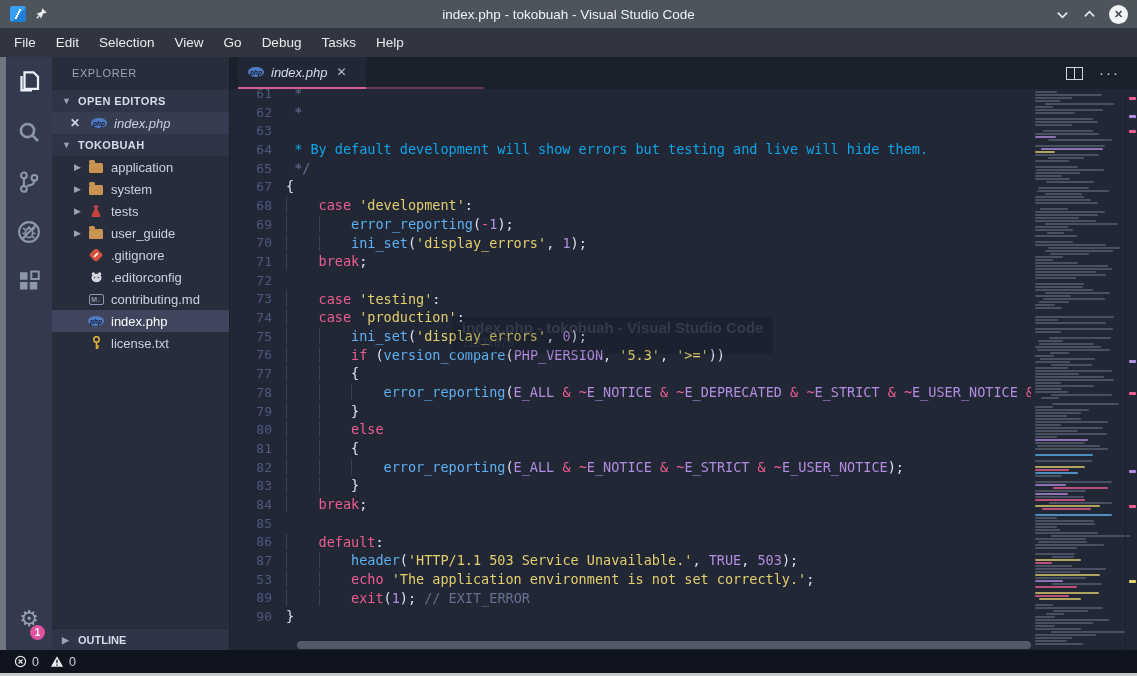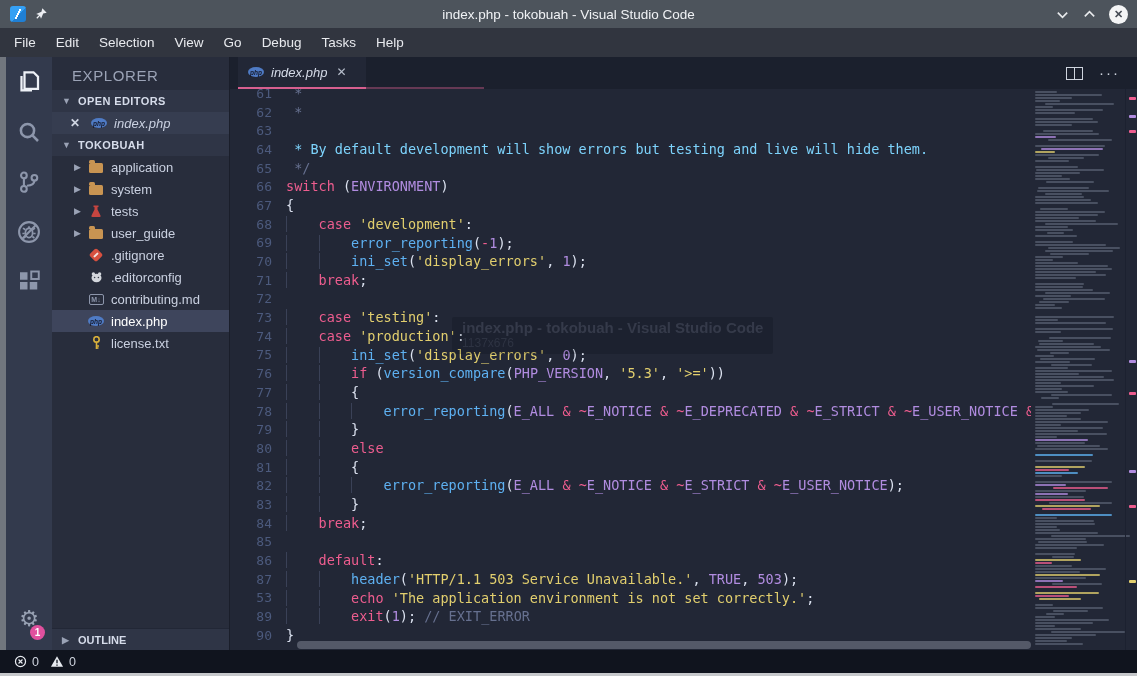--- a/index.html
+++ b/index.html
@@ -36,21 +36,21 @@
   .act-icon.active { color:#eef1f7; }
   .gear-wrap { position:absolute; left:0; bottom:18px; width:46px; display:flex; justify-content:center;
                color:#98a1b3; font-size:22px; }
   .gear-badge { position:absolute; left:24px; bottom:10px; width:15px; height:15px; border-radius:50%;
                 background:#e0509e; color:#fff; font-size:10px; display:flex; align-items:center;
                 justify-content:center; font-weight:bold; }
 
   
   .sidebar { position:absolute; left:52px; top:57px; width:177px; height:593px; background:#282d3c;
              color:#c9d0e0; font-size:13px; }
-  .sb-title { height:33px; padding:10px 0 0 20px; font-size:15px; letter-spacing:.6px; color:#9ba3b6; }
+  .sb-title { height:33px; padding:10px 0 0 20px; font-size:11px; letter-spacing:.6px; color:#9ba3b6; }
   .sb-row { height:22px; display:flex; align-items:center; white-space:nowrap; }
   .sb-header { background:#2f3546; font-weight:bold; color:#d6dcea; font-size:11px; letter-spacing:.4px;
                padding-left:10px; gap:6px; }
   .sb-item { padding-left:36px; gap:7px; }
   .sb-item .lbl { color:#c9d0e0; }
   .sb-item.selected { background:#3e455c; }
   .sb-item.selected .lbl { color:#fff; }
   .sb-item.openeditor { background:#363d50; padding-left:18px; }
   .chev { font-size:9px; color:#9aa2b5; width:10px; display:inline-block; }
   .tree-chev { position:absolute; margin-left:-14px; }
@@ -305,29 +305,25 @@
           </div>
           <div class="cl">
             <span class="ln">62</span>
             <span class="ct"><span style="color: rgb(102, 112, 143);"> *</span></span>
           </div>
           <div class="cl">
             <span class="ln">63</span>
           </div>
           <div class="cl">
             <span class="ln">64</span>
-            <span class="ct"><span style="color: #7dd3fc;"> * By default development will show errors but testing and live will hide them.</span></span>
+            <span class="ct"><span style="color: #0ea5e9;"> * By default development will show errors but testing and live will hide them.</span></span>
           </div>
           <div class="cl">
             <span class="ln">65</span>
             <span class="ct"><span style="color: rgb(102, 112, 143);"> */</span></span>
-          </div>
-          <div class="cl">
-            <span class="ln">66</span>
-            <span class="ct"><span style="color: rgb(238, 93, 143);">switch</span><span style="color: rgb(220, 226, 240);"> (</span><span style="color: rgb(177, 140, 224);">ENVIRONMENT</span><span style="color: rgb(220, 226, 240);">)</span></span>
           </div>
           <div class="cl">
             <span class="ln">67</span>
             <span class="ct"><span style="color: rgb(220, 226, 240);">{</span></span>
           </div>
           <div class="cl">
             <span class="ln">68</span>
             <span class="ct"><span class="tok-i" style="color: rgb(220, 226, 240);">    </span><span style="color: rgb(238, 93, 143);">case</span><span style="color: rgb(220, 226, 240);"> </span><span style="color: rgb(226, 207, 110);">'development'</span><span style="color: rgb(220, 226, 240);">:</span></span>
           </div>
           <div class="cl">

